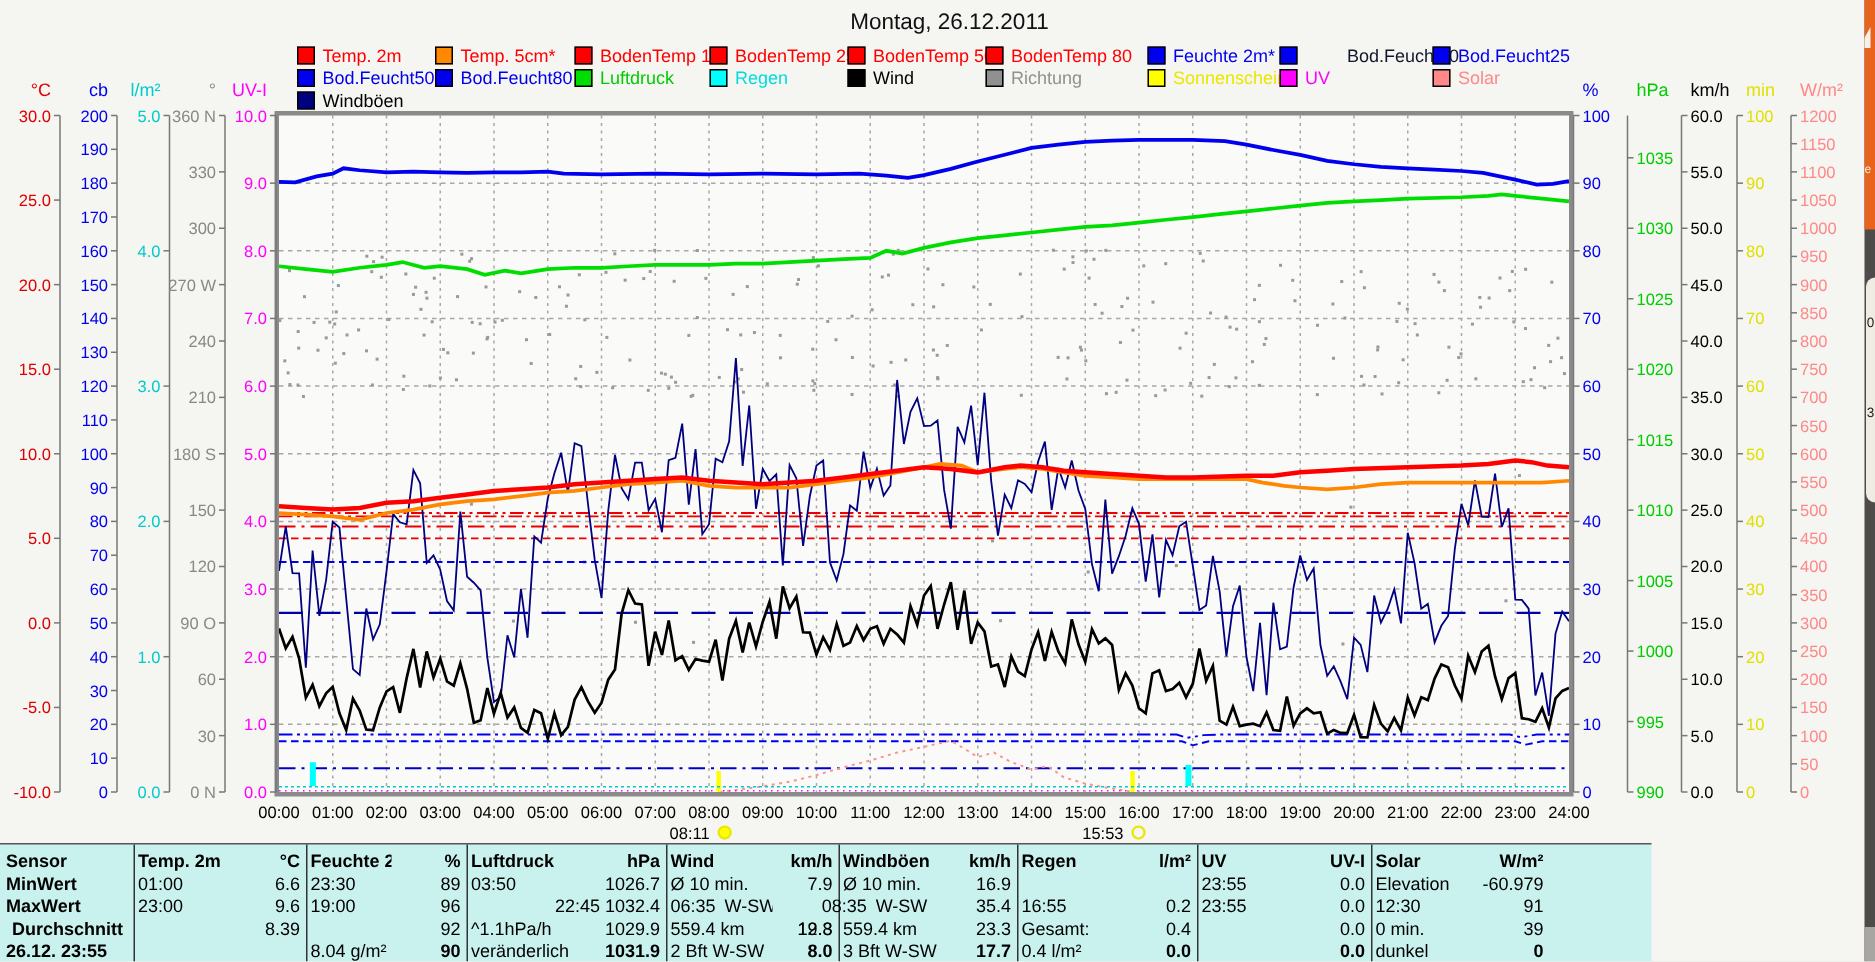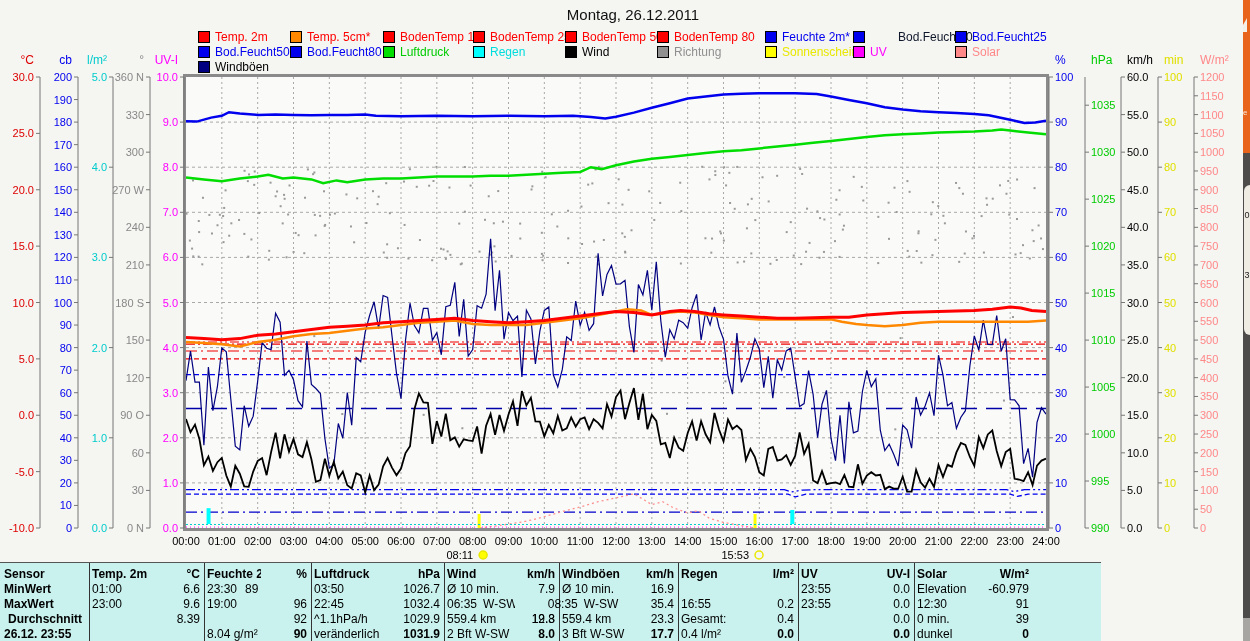--- a/index.html
+++ b/index.html
@@ -774,32 +774,32 @@
       <div class="tcell" style="left: 138px; top: 19px; width: 62px; text-align: right;">6.6</div>
       <div class="tcell" style="left: 92px; top: 34px; width: 68px; text-align: left;">23:00</div>
       <div class="tcell" style="left: 138px; top: 34px; width: 62px; text-align: right;">9.6</div>
       <div class="tcell" style="left: 92px; top: 49px; width: 68px; text-align: left;"></div>
       <div class="tcell" style="left: 138px; top: 49px; width: 62px; text-align: right;">8.39</div>
       <div class="tcell" style="left: 92px; top: 64px; width: 68px; text-align: left;"></div>
       <div class="tcell bold" style="left: 138px; top: 64px; width: 62px; text-align: right; margin-top: 48px;">9.2</div>
       <div class="tcell bold" style="left: 207px; top: 4px; width: 54px; text-align: left;">Feuchte 2m</div>
       <div class="tcell bold" style="left: 247px; top: 4px; width: 60px; text-align: right;">%</div>
       <div class="tcell" style="left: 207px; top: 19px; width: 60px; text-align: left;">23:30</div>
-      <div class="tcell" style="left: 245px; top: 19px; width: 62px; ">89</div>
+      <div class="tcell" style="left: 245px; top: 19px; width: 62px; text-align: right;">89</div>
       <div class="tcell" style="left: 207px; top: 34px; width: 60px; text-align: left;">19:00</div>
       <div class="tcell" style="left: 245px; top: 34px; width: 62px; text-align: right;">96</div>
       <div class="tcell" style="left: 207px; top: 49px; width: 60px; text-align: left;"></div>
       <div class="tcell" style="left: 245px; top: 49px; width: 62px; text-align: right;">92</div>
       <div class="tcell" style="left: 207px; top: 64px; width: 60px; text-align: left;">8.04 g/m²</div>
       <div class="tcell bold" style="left: 245px; top: 64px; width: 62px; text-align: right;">90</div>
       <div class="tcell bold" style="left: 314px; top: 4px; width: 80px; text-align: left;">Luftdruck</div>
       <div class="tcell bold" style="left: 380px; top: 4px; width: 60px; text-align: right;">hPa</div>
       <div class="tcell" style="left: 314px; top: 19px; width: 86px; text-align: left;">03:50</div>
       <div class="tcell" style="left: 378px; top: 19px; width: 62px; text-align: right;">1026.7</div>
-      <div class="tcell" style="left: 314px; top: 34px; width: 86px; text-align: left;">22:45</div>
+      <div class="tcell" style="left: 314px; top: 34px; width: 86px; text-align: right;">22:45</div>
       <div class="tcell" style="left: 378px; top: 34px; width: 62px; text-align: right;">1032.4</div>
       <div class="tcell" style="left: 314px; top: 49px; width: 86px; text-align: left;">^1.1hPa/h</div>
       <div class="tcell" style="left: 378px; top: 49px; width: 62px; text-align: right;">1029.9</div>
       <div class="tcell" style="left: 314px; top: 64px; width: 86px; text-align: left;">veränderlich</div>
       <div class="tcell bold" style="left: 378px; top: 64px; width: 62px; text-align: right;">1031.9</div>
       <div class="tcell bold" style="left: 447px; top: 4px; width: 62px; text-align: left;">Wind</div>
       <div class="tcell bold" style="left: 495px; top: 4px; width: 60px; text-align: right;">km/h</div>
       <div class="tcell" style="left: 447px; top: 19px; width: 68px; text-align: left;">Ø 10 min.</div>
       <div class="tcell" style="left: 493px; top: 19px; width: 62px; text-align: right;">7.9</div>
       <div class="tcell" style="left: 447px; top: 34px; width: 68px; text-align: left;">06:35 W-SW</div>

